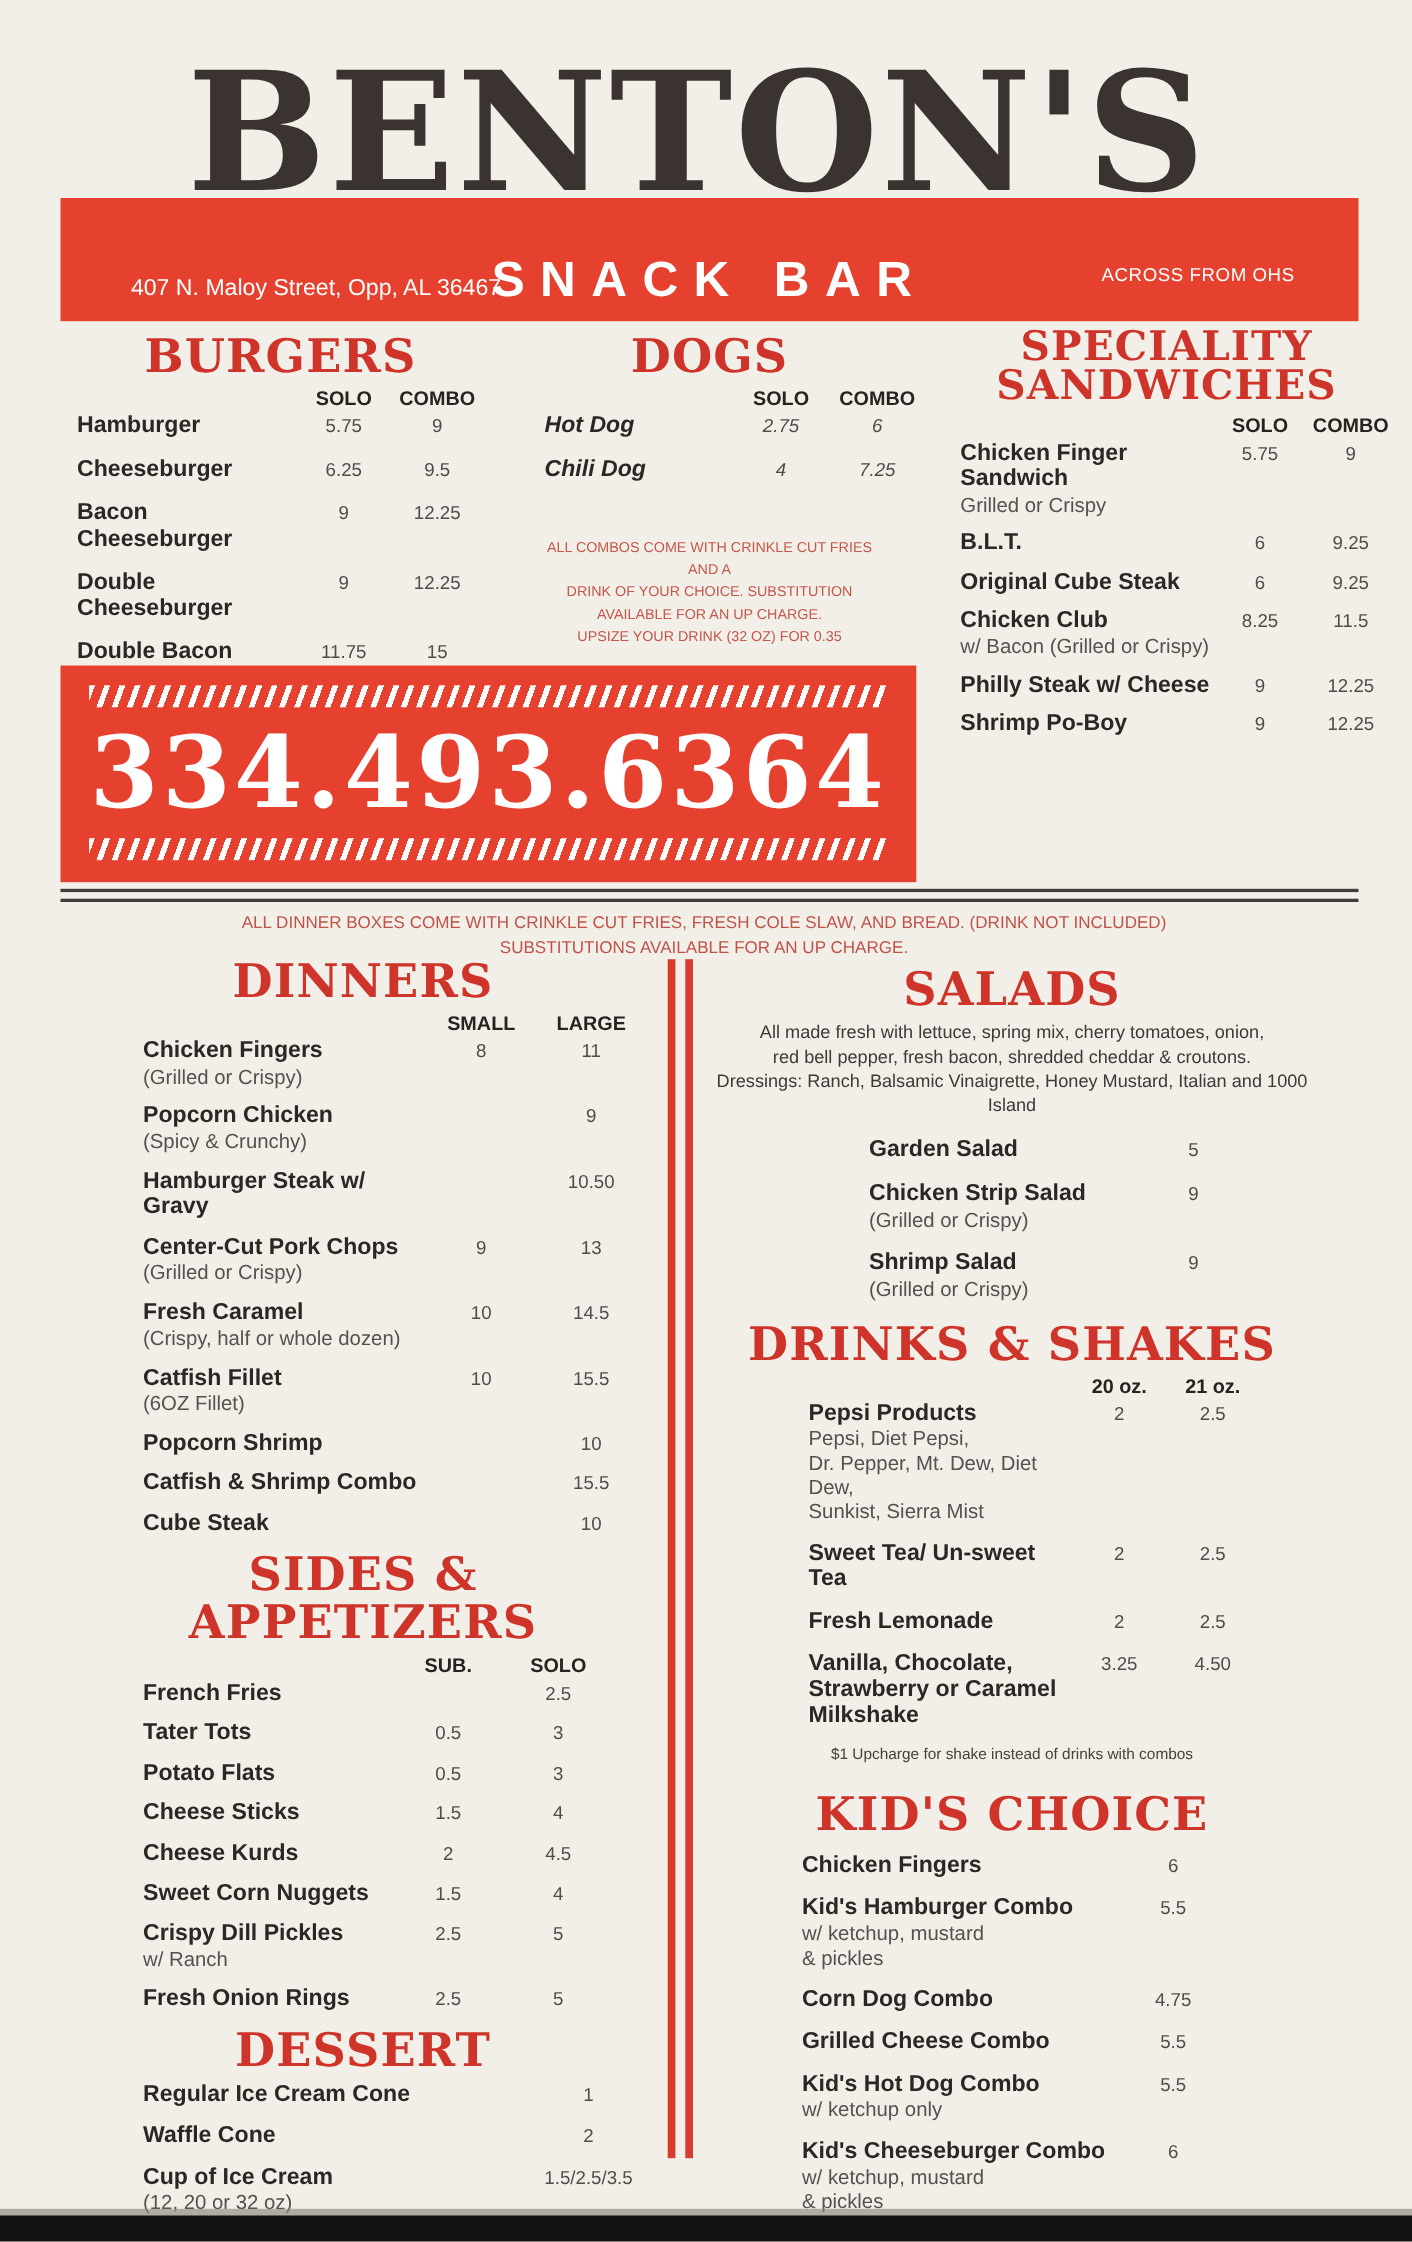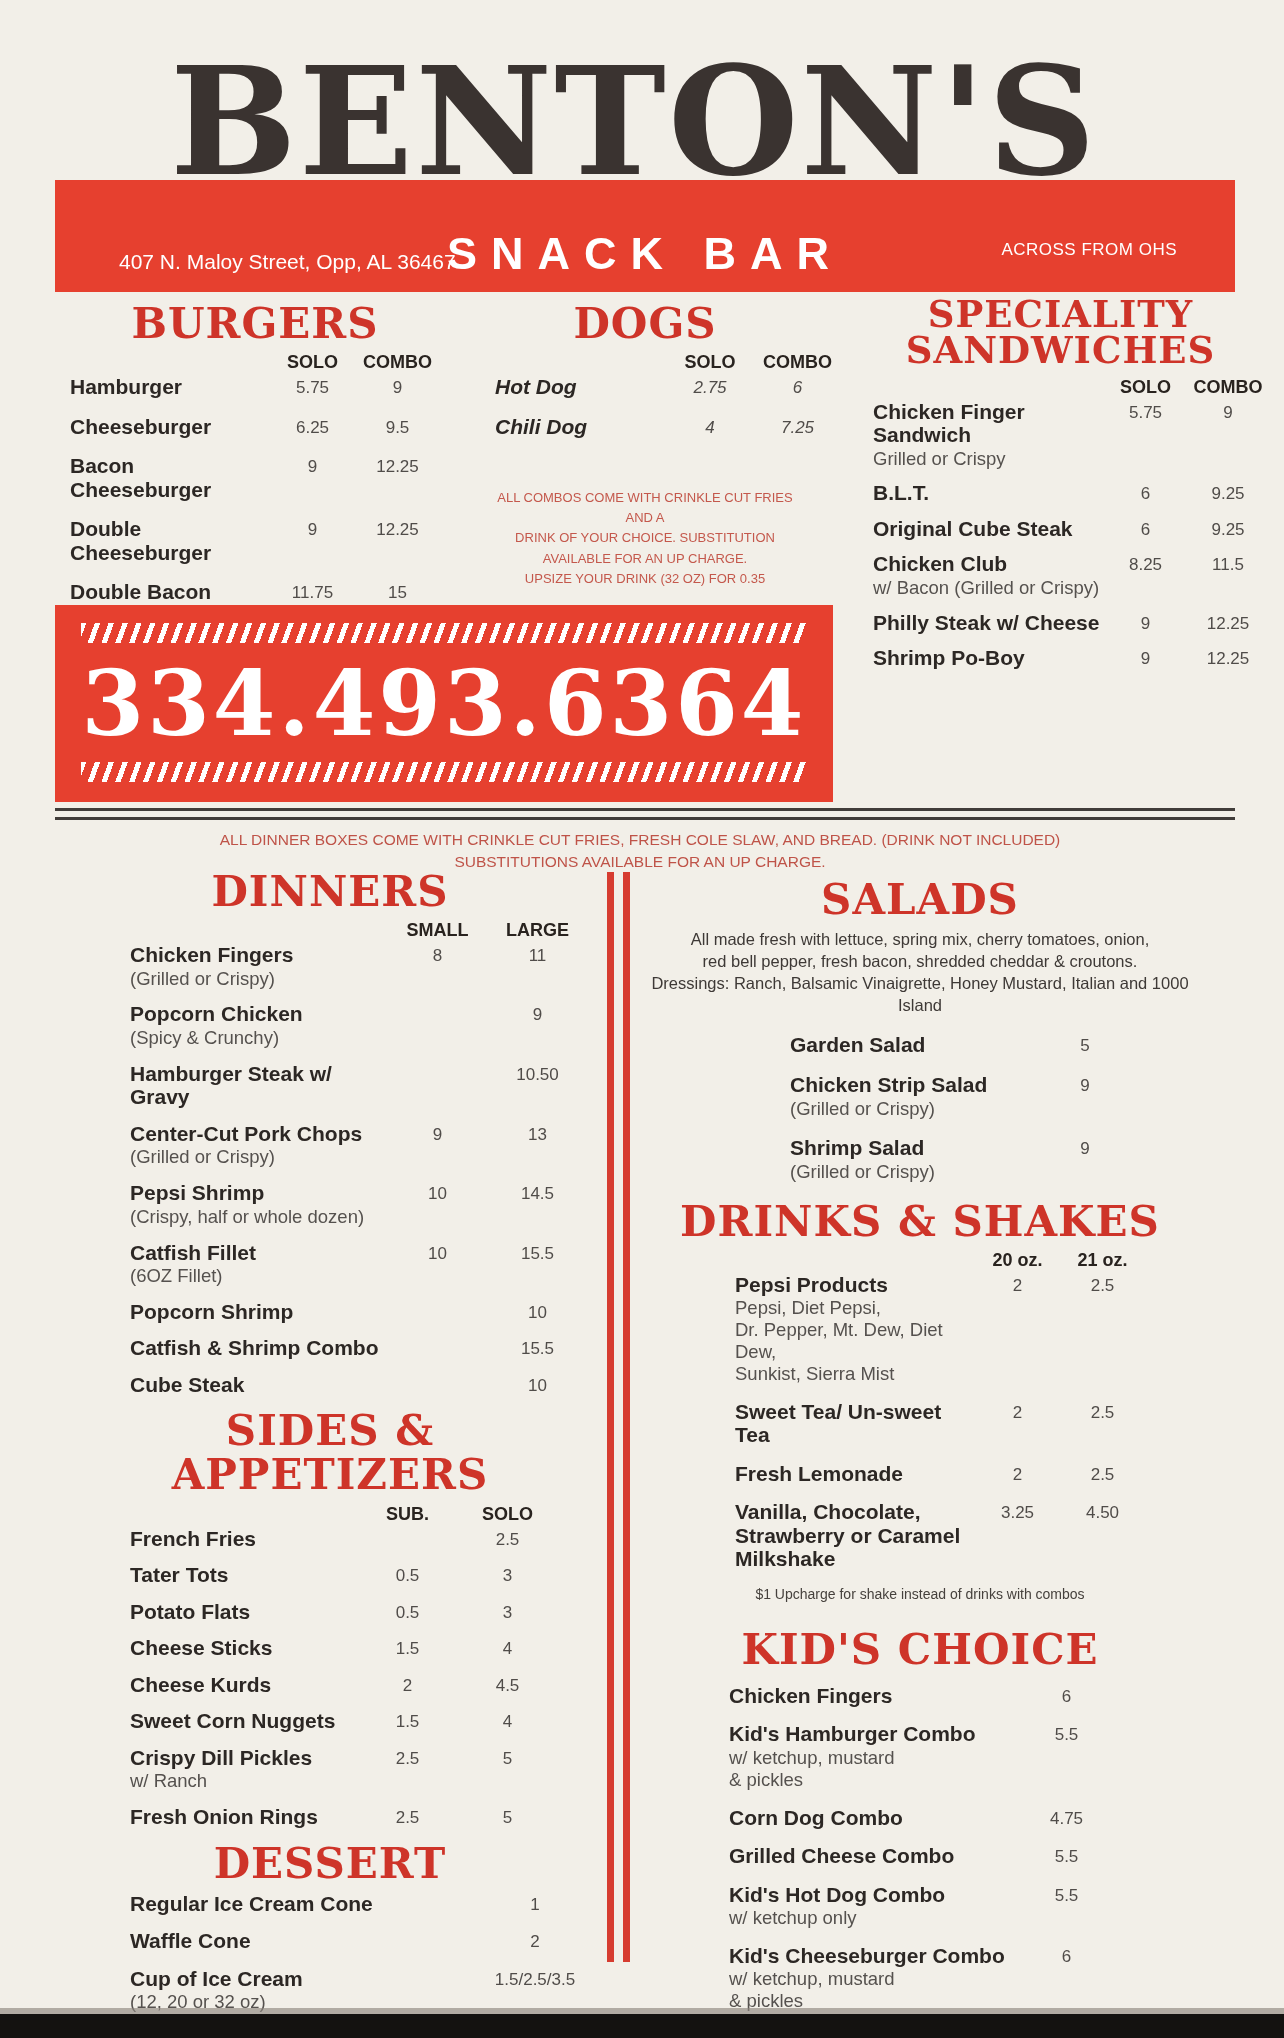--- a/index.html
+++ b/index.html
@@ -288,21 +288,21 @@
             <div>
               <div class="nm">Center-Cut Pork Chops</div>
                  <div class="sub">(Grilled or Crispy)</div>
             </div>
             <div class="pr">9</div>
             <div class="pr">13</div>
           </div>
 
           <div class="row item">
             <div>
-              <div class="nm">Pepsi Shrimp</div>
+              <div class="nm">Fresh Caramel</div>
                  <div class="sub">(Crispy, half or whole dozen)</div>
             </div>
             <div class="pr">10</div>
             <div class="pr">14.5</div>
           </div>
 
           <div class="row item">
             <div>
               <div class="nm">Catfish Fillet</div>
                  <div class="sub">(6OZ Fillet)</div>

